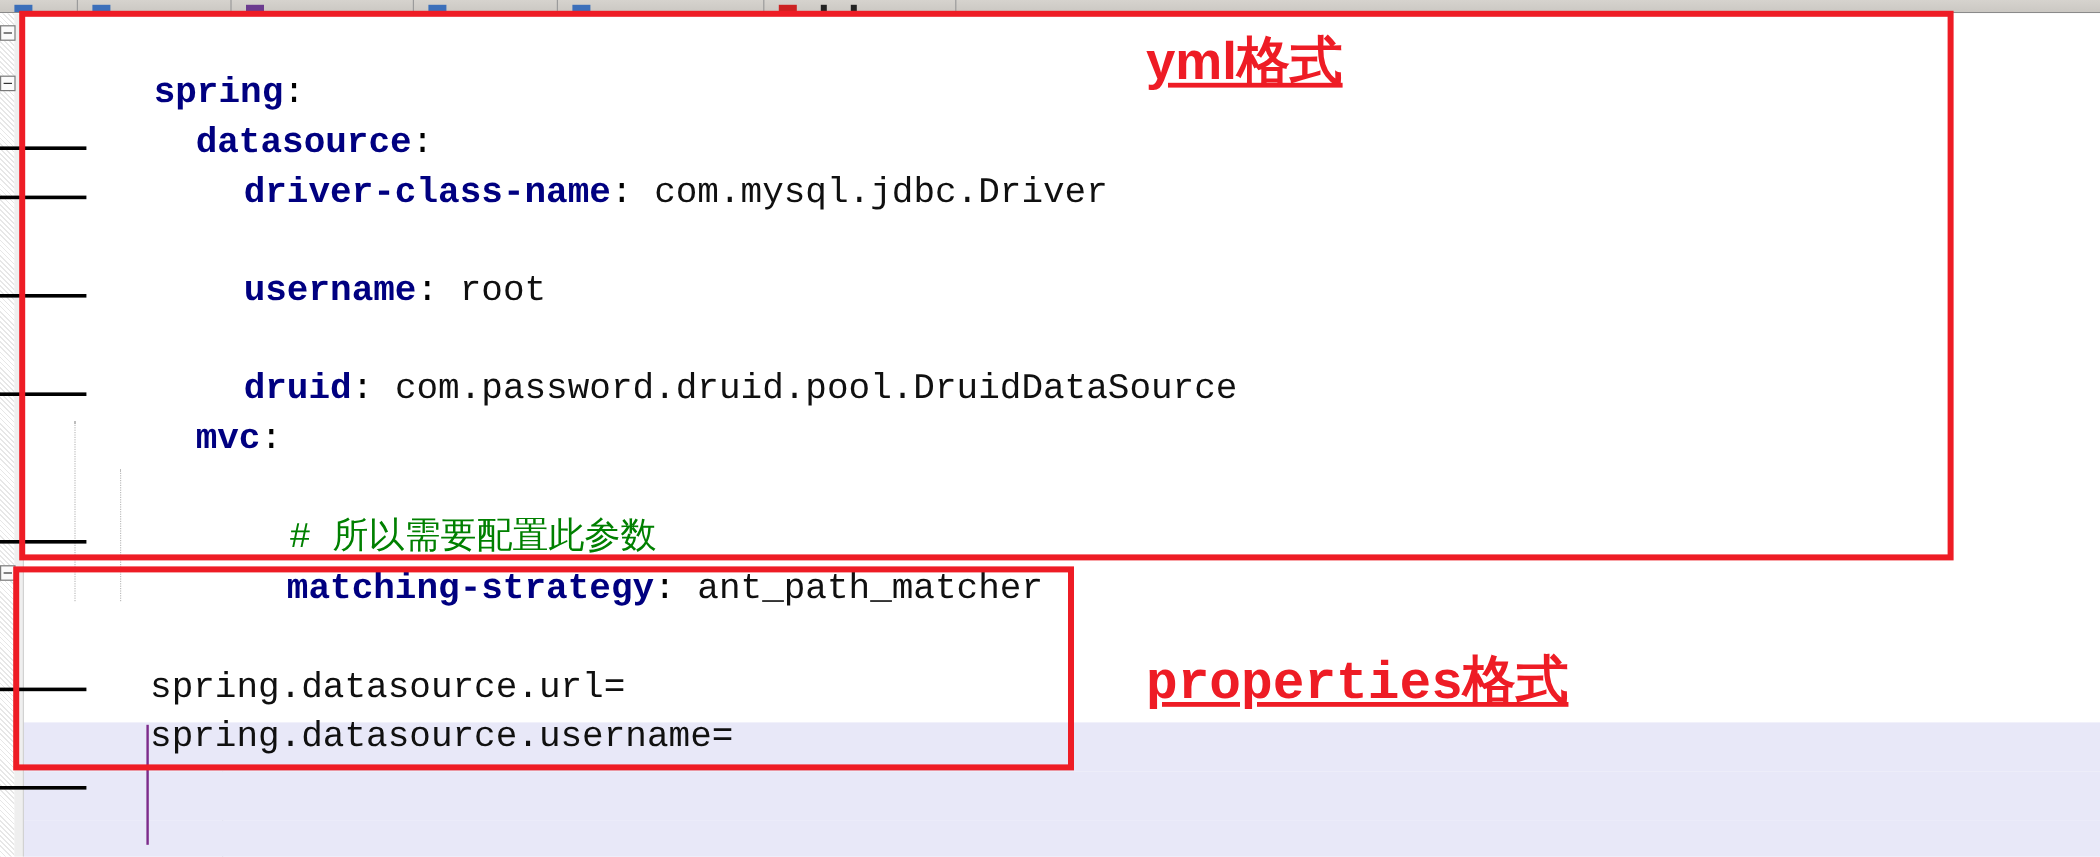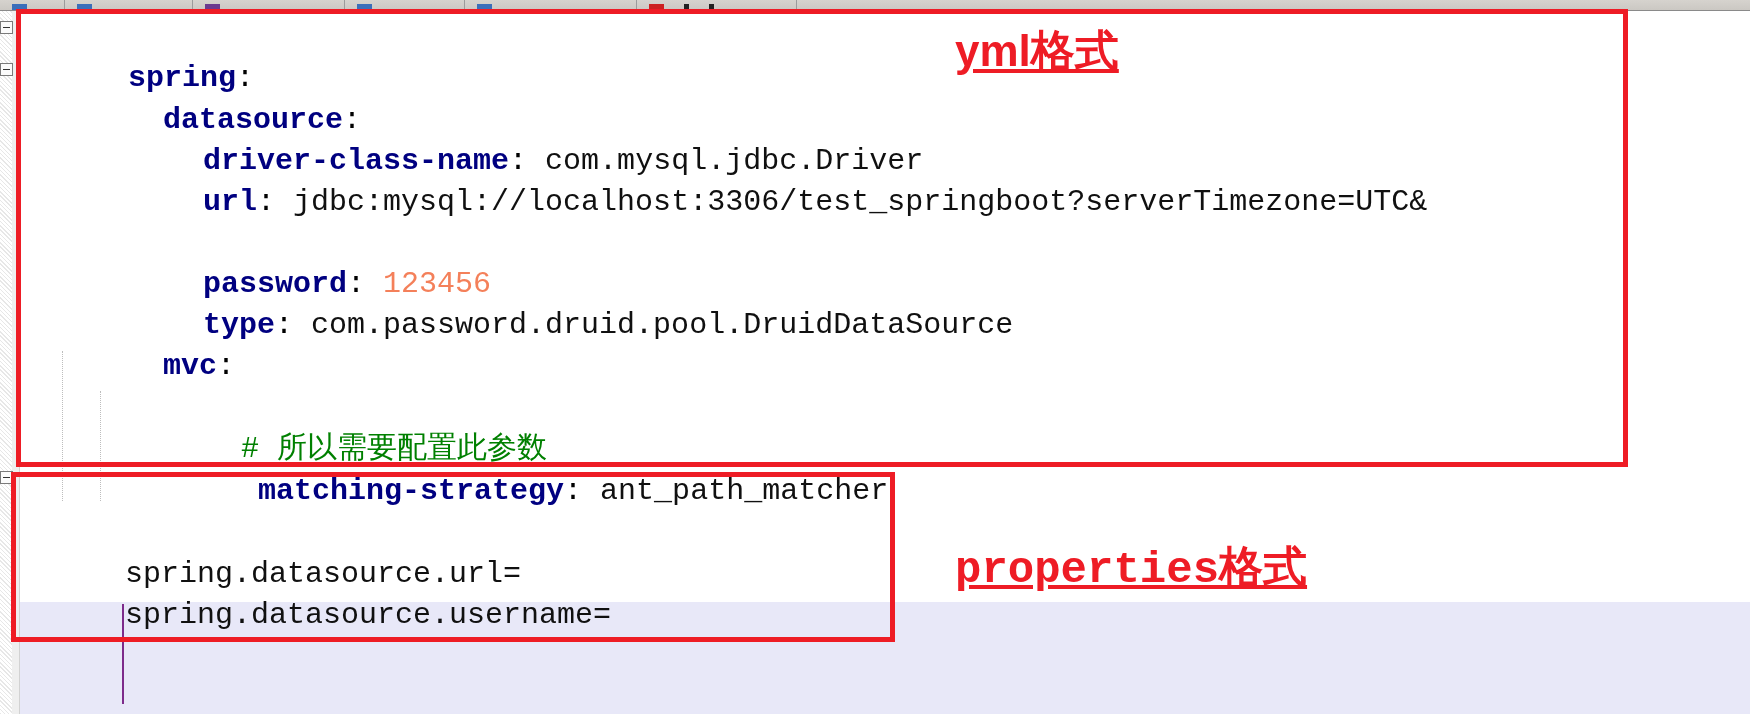--- a/index.html
+++ b/index.html
@@ -107,20 +107,21 @@
 
   
   .code {
     position: absolute;
     left: 0; top: 0;
     width: 1536px;
     height: 703px;
     font-size: 30px;
     line-height: 41px;
     white-space: pre;
+    text-decoration: underline;
   }
   .line {
     position: absolute;
     left: 0;
     height: 41px;
     white-space: pre;
     font-size: 30px;
     line-height: 41px;
   }
   .k    { color: #000080; font-weight: bold; }
@@ -229,43 +230,40 @@
     </div>
 
     <div class="line" style="top:89px;left:95px;">
       <span class="k">driver-class-name</span><span class="p">:</span><span class="v"> com.mysql.jdbc.Driver</span>
     </div>
 
     <div class="line" style="top:48px;left:55px;">
       <span class="k">datasource</span><span class="p">:</span>
     </div>
 
-    <div class="line" style="top:130px;left:95px;">
-      <span class="k">url</span><span class="p">:</span><span class="v"> jdbc:mysql://localhost:3306/test_springboot?serverTimezone=UTC&amp;</span>
-    </div>
-
-
-    <div class="line" style="top:212px;left:95px;">
-      <span class="k">password</span><span class="p">:</span><span class="num"> 123456</span>
-    </div>
+
+    <div class="line" style="top:171px;left:95px;">
+      <span class="k">username</span><span class="p">:</span><span class="v"> root</span>
+    </div>
+
 
     <div class="line" style="top:253px;left:95px;">
-      <span class="k">type</span><span class="p">:</span><span class="v"> com.password.druid.pool.DruidDataSource</span>
+      <span class="k">druid</span><span class="p">:</span><span class="v"> com.password.druid.pool.DruidDataSource</span>
     </div>
 
     <div class="line" style="top:294px;left:55px;">
       <span class="k">mvc</span><span class="p">:</span>
     </div>
 
 
     <div class="line" style="top:377px;left:133px;">
       <span class="cmt"># 所以需要配置此参数</span>
     </div>
 
-    <div class="line" style="top:419px;left:150px;text-align:center;">
+    <div class="line" style="top:419px;left:131px;text-align:center;">
       <span class="k">matching-strategy</span><span class="p">:</span><span class="v"> ant_path_matcher</span>
     </div>
 
     
 
     <div class="line" style="top:502px;left:17px;text-align:center;">
       <span class="plain">spring.datasource.url=</span>
     </div>
 
     <div class="line" style="top:543px;left:17px;">

